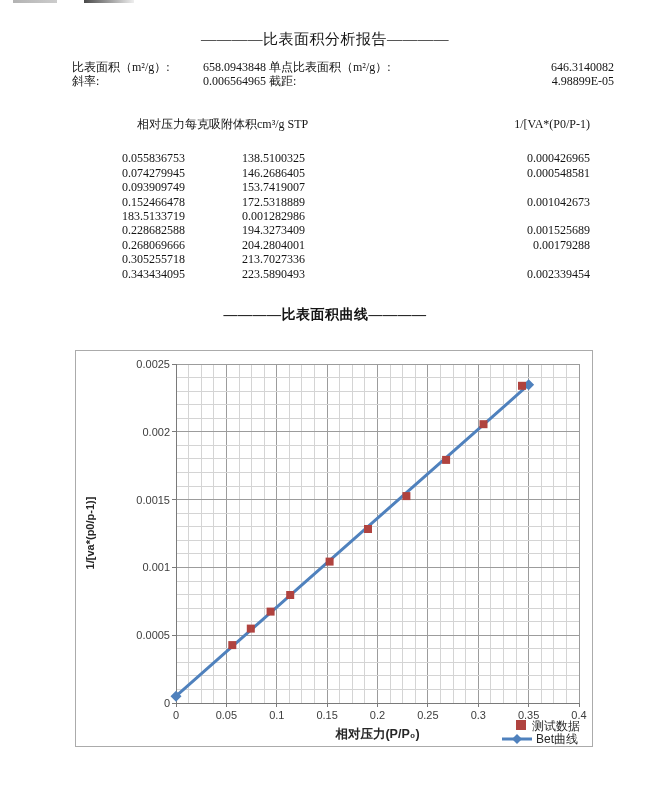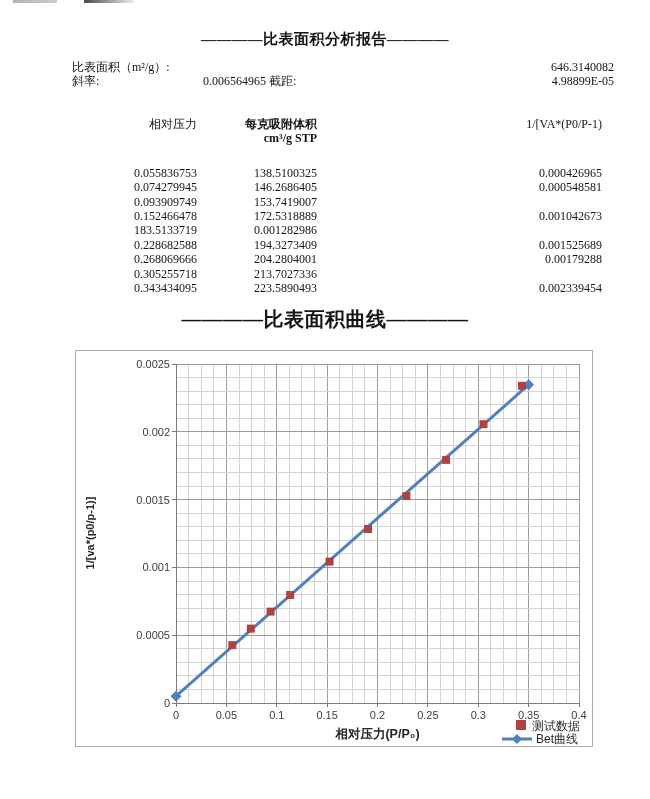--- a/index.html
+++ b/index.html
@@ -5,54 +5,55 @@
   html,body{margin:0;padding:0;background:#fff;}
   .page{position:relative;width:650px;height:799px;background:#ffffff;overflow:hidden;
         font-family:"Liberation Serif","DejaVu Serif",serif;color:#141414;}
 
   
   .top-bar{position:absolute;top:0;height:3px;}
   .bar1{left:13px;width:44px;background:linear-gradient(to right,#b3b3b3,#cccccc);}
   .bar2{left:84px;width:50px;background:linear-gradient(to right,#4a4a4a,#eeeeee);}
 
   .report-title{position:absolute;top:30px;left:0;width:100%;text-align:center;
-                font-size:15px;font-weight:bold;letter-spacing:0.5px;}
+                font-size:15px;font-weight:normal;letter-spacing:0.5px;}
 
   .info-rows{position:absolute;top:60px;left:16px;width:100%;font-size:12px;}
   .info-row{position:relative;height:14px;line-height:14px;}
   .info-row .il{position:absolute;left:56px;white-space:nowrap;}
   .info-row .im{position:absolute;left:187px;white-space:nowrap;}
   .info-row .ir{position:absolute;right:52px;white-space:nowrap;}
 
   .dtable{position:absolute;top:117px;left:0;width:650px;font-size:12px;}
-  .thead,.trow{display:grid;grid-template-columns:185px 120px 285px;padding-left:12px;}
+  .thead,.trow{display:grid;grid-template-columns:185px 120px 285px;}
   .thead span,.trow span{text-align:right;line-height:14.4px;white-space:nowrap;}
-  .thead .c2{display:flex;flex-direction:column;align-items:flex-end;font-weight:bold;}
+  .thead .c2{display:flex;flex-direction:row;align-items:flex-start;}
   .tbody{margin-top:20px;}
 
   .section-title{position:absolute;top:306px;left:0;width:100%;text-align:center;
-                 font-size:20px;font-weight:bold;letter-spacing:0.5px;}
+                 font-size:14px;font-weight:bold;letter-spacing:0.5px;}
 
   .chart-box{position:absolute;top:350px;left:75px;width:516px;height:395px;
              border:1px solid #ababab;background:#ffffff;}
   .chart-box svg{display:block;}
 </style>
 </head>
 <body>
 
 <div class="page">
 
   <div class="top-bar bar1"></div>
   <div class="top-bar bar2"></div>
 
   <div class="report-title">————比表面积分析报告————</div>
 
   <div class="info-rows">
     <div class="info-row">
       <span class="il">比表面积（m²/g）:</span>
+      <span class="im"><span>658.0943848</span> <span>单点比表面积（m²/g）:</span></span>
       <span class="ir">646.3140082</span>
     </div>
     <div class="info-row">
       <span class="il">斜率:</span>
       <span class="im"><span>0.006564965</span> <span>截距:</span></span>
       <span class="ir">4.98899E-05</span>
     </div>
   </div>
 
   <div class="dtable">

